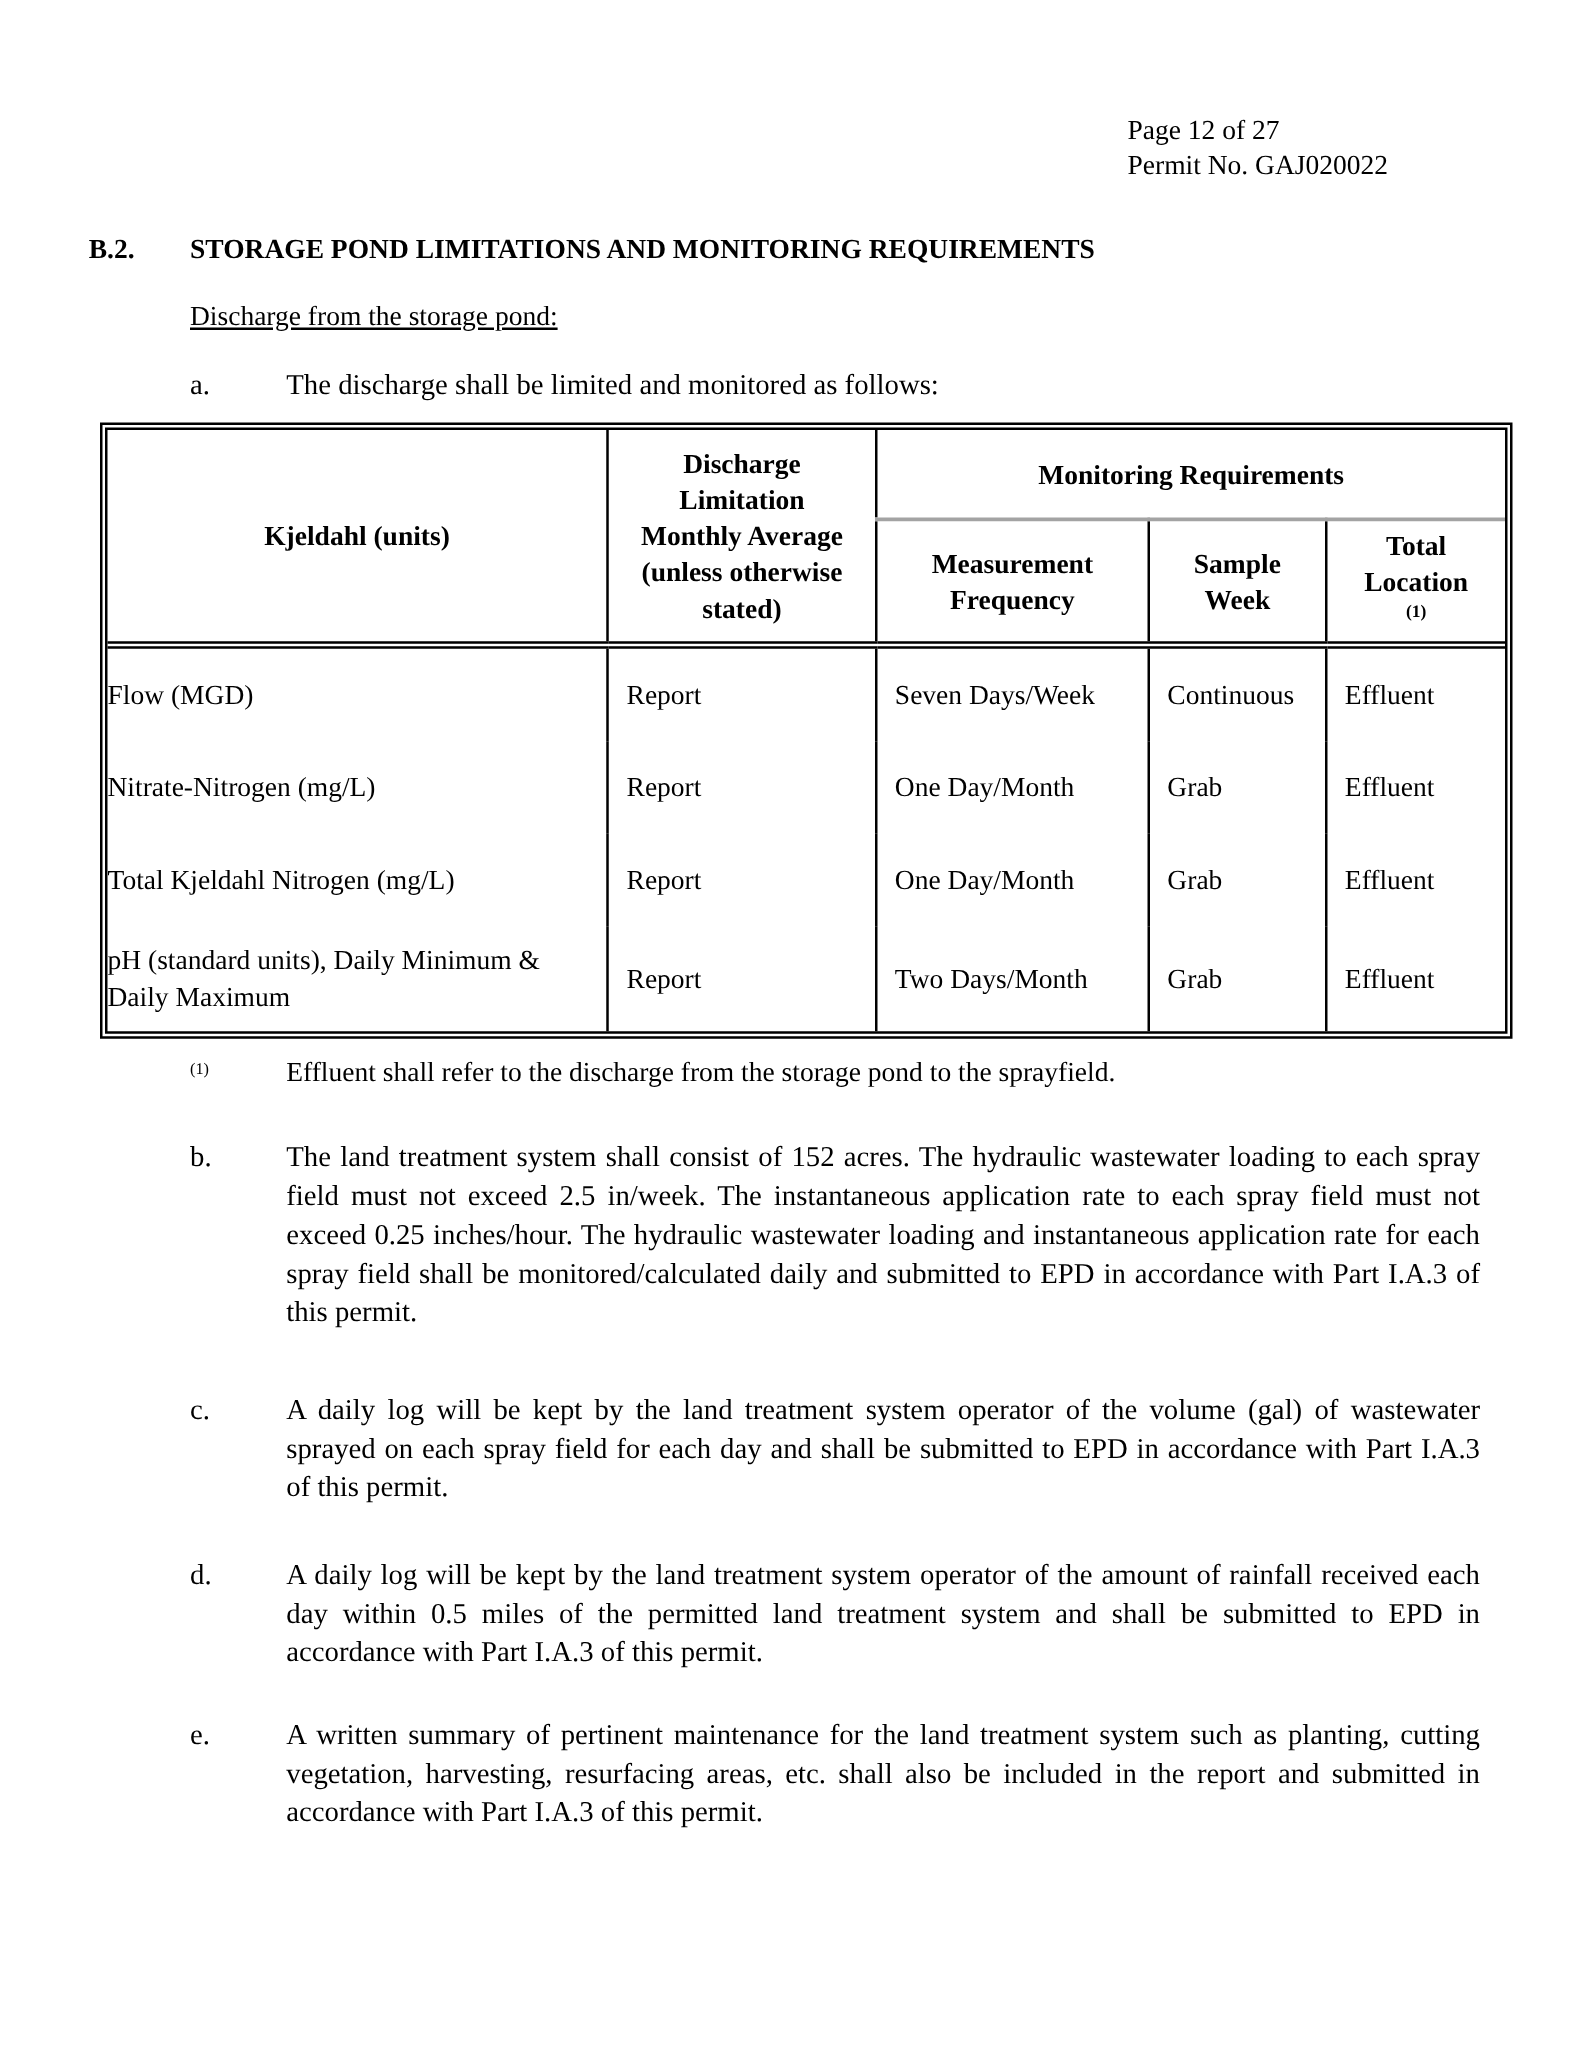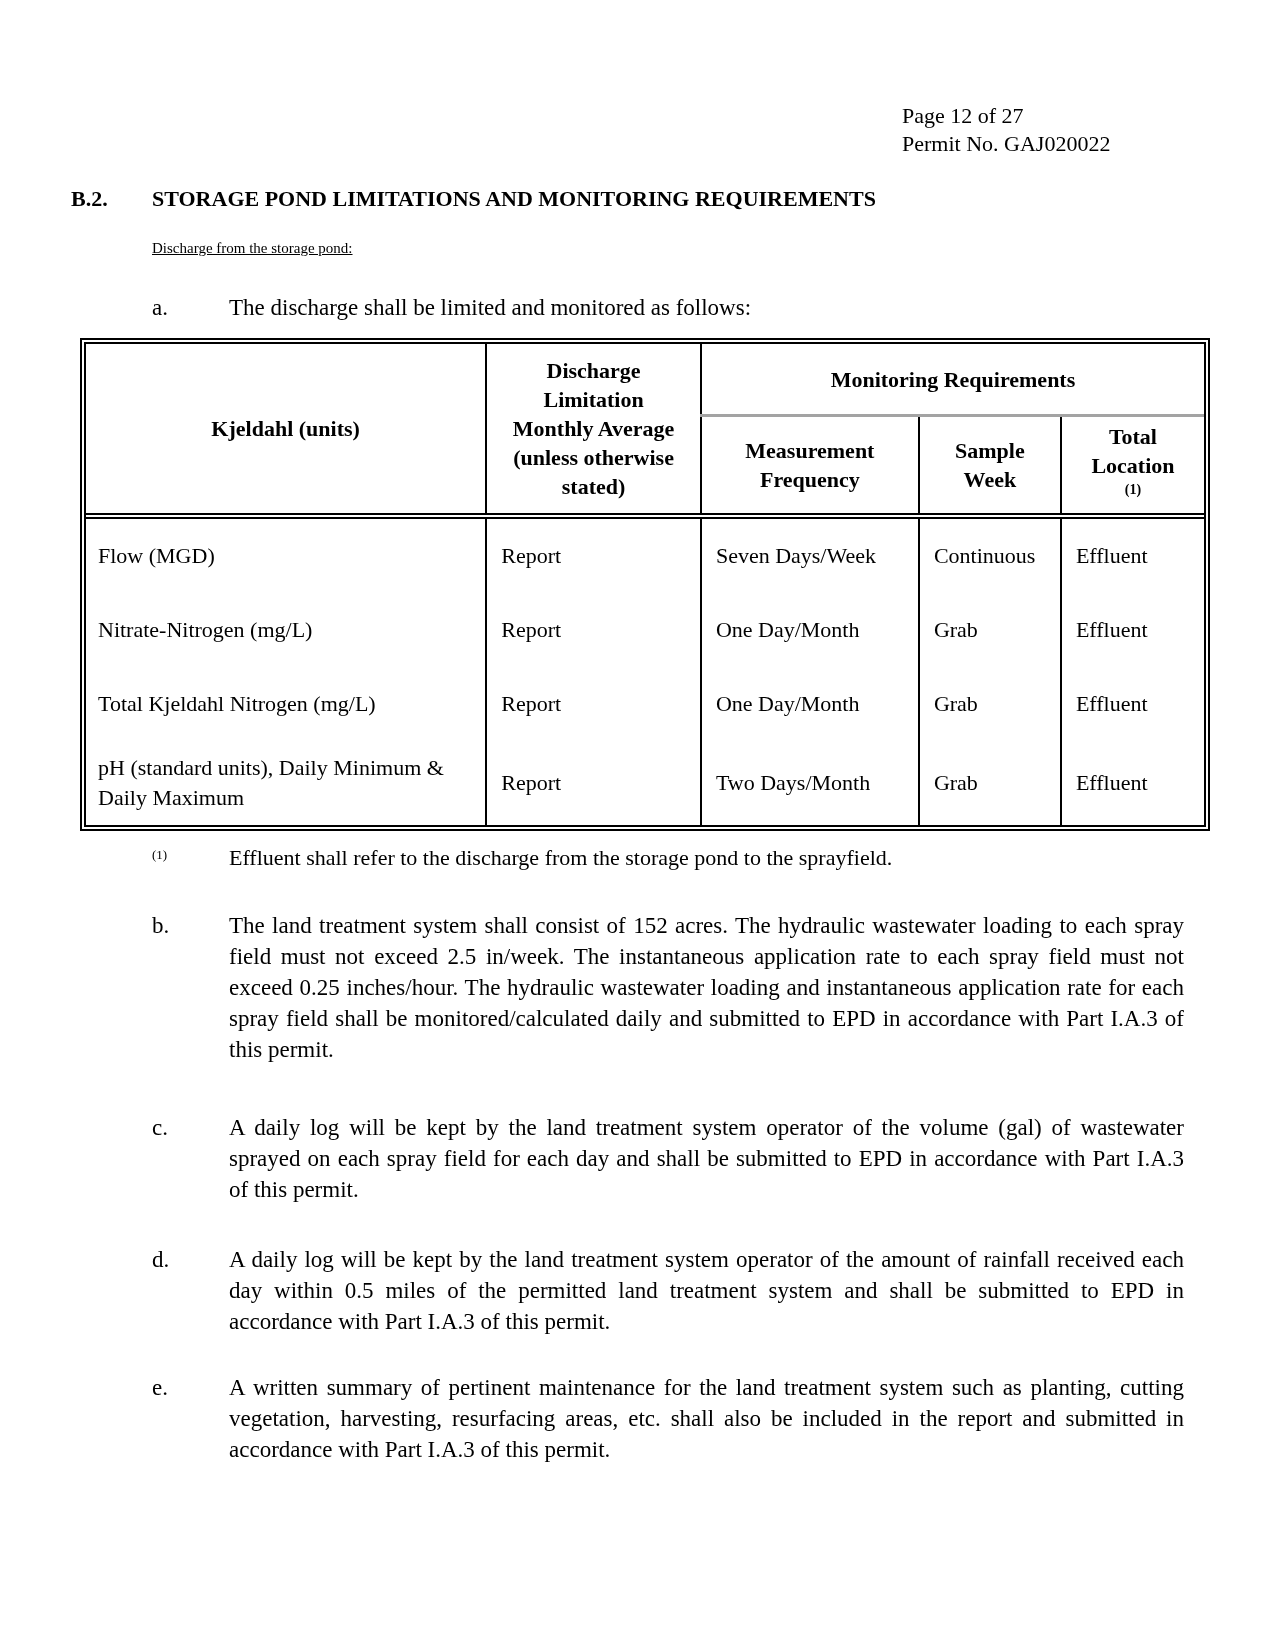--- a/index.html
+++ b/index.html
@@ -21,42 +21,42 @@
   .doc-header-left {
     position: absolute;
     top: 74px;
     left: 152px;
     font-size: 22px;
     line-height: 28px;
     white-space: nowrap;
   }
   .doc-header-right {
     position: absolute;
-    top: 102px;
+    top: 90px;
     left: 902px;
     font-size: 22px;
     line-height: 28px;
     white-space: nowrap;
   }
   
   .section-heading {
     position: absolute;
     top: 186px;
     left: 71px;
     display: flex;
     font-weight: bold;
     font-size: 22px;
     white-space: nowrap;
   }
   .section-heading .sec-num { width: 81px; flex-shrink: 0; }
   .subheading {
     position: absolute;
     top: 240px;
     left: 152px;
-    font-size: 15px;
+    font-size: 22px;
     text-decoration: underline;
     white-space: nowrap;
   }
   
   .item {
     position: absolute;
     left: 152px;
     width: 1032px;
     display: flex;
     font-size: 23px;
@@ -99,21 +99,21 @@
     height: 66px;
     border-bottom: 3px solid #a3a3a3;
   }
   table.limits tr.sub-hdr th { height: 92px; }
   table.limits td {
     vertical-align: middle;
     text-align: left;
     padding: 2px 8px 2px 14px;
     line-height: 30px;
   }
-  table.limits td.param { padding-left: 12px; margin-left: 31px; }
+  table.limits td.param { padding-left: 0; margin-left: 31px; }
   tr.row-1 td, tr.row-2 td, tr.row-3 td { height: 70px; }
   tr.row-4 td { height: 80px; }
   sup.hdr-sup {
     font-size: 14px;
     font-weight: bold;
     vertical-align: super;
     line-height: 0;
   }
   
   .footnote {

